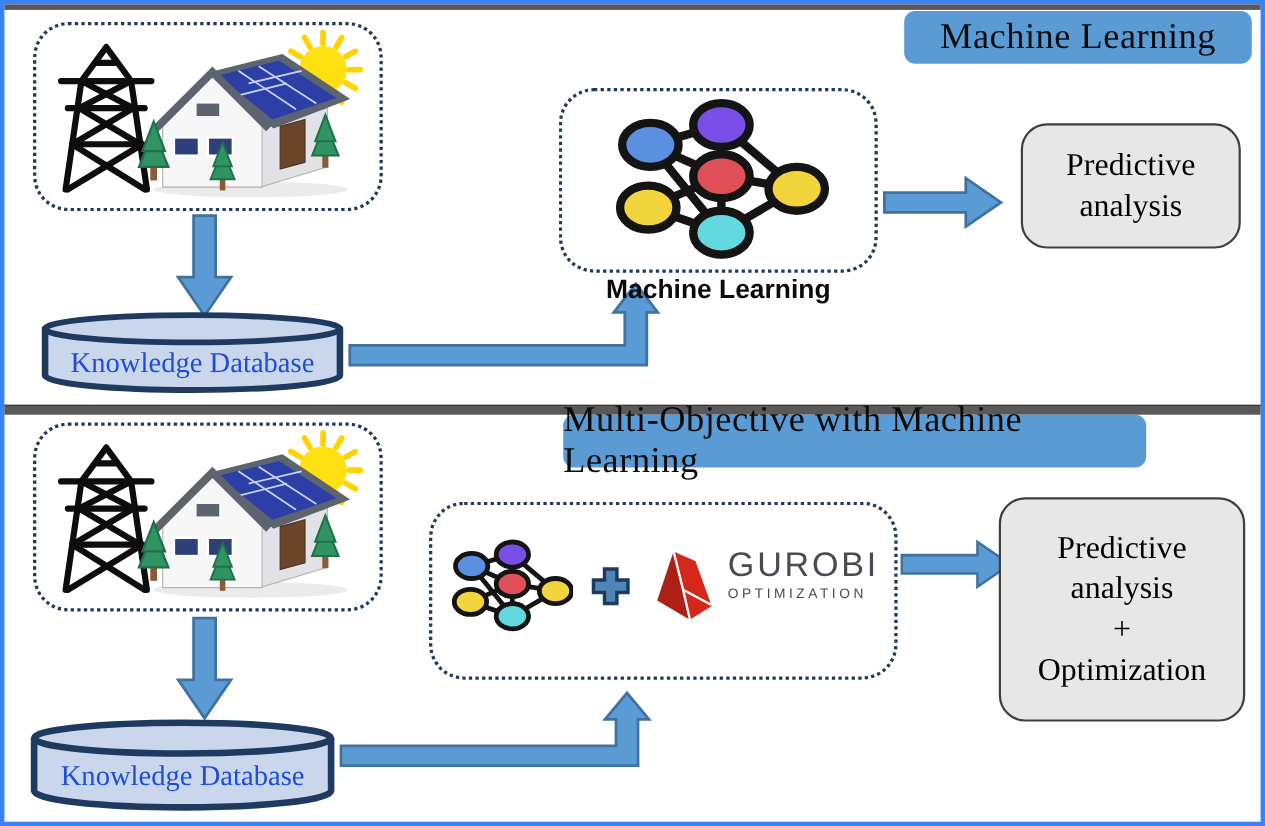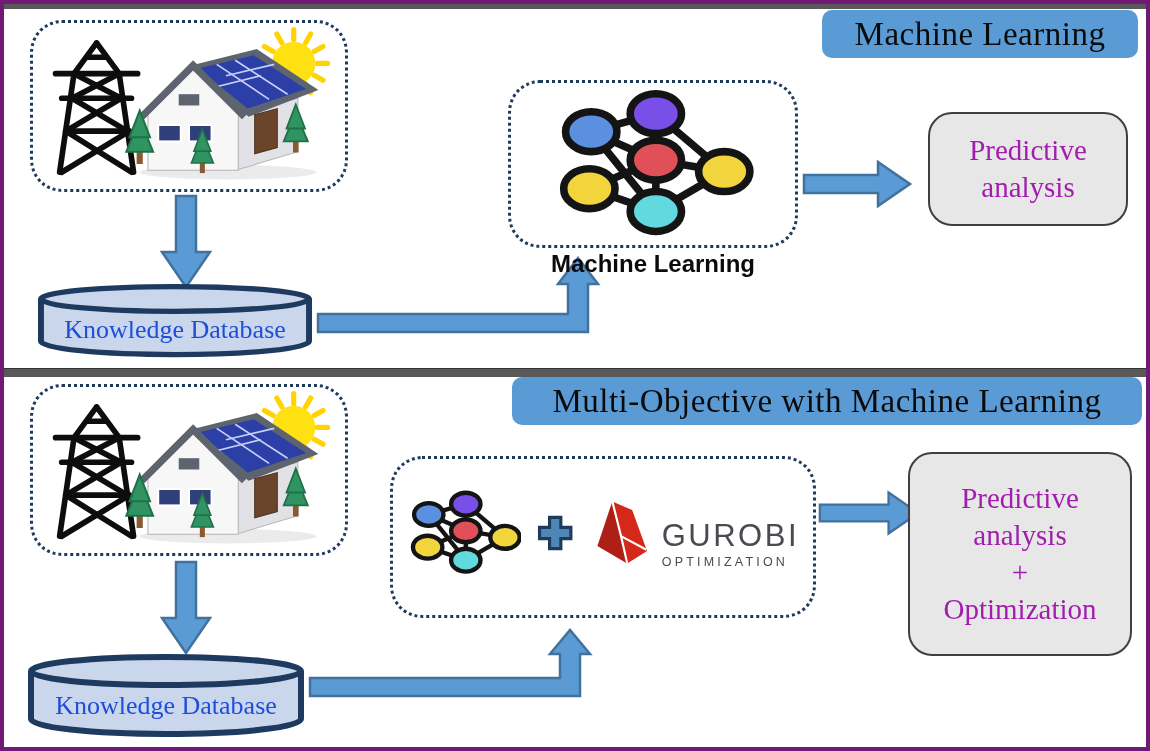--- a/index.html
+++ b/index.html
@@ -1,31 +1,31 @@
 <!DOCTYPE html>
 <html style="--accent-blue: #5B9BD5; --arrow-fill: #5B9BD5; --arrow-stroke: #41719C; --dotted-border: #1F3B5C; --cylinder-fill: #C9D6EC; --cylinder-stroke: #1E3A5F; --output-box-fill: #E8E7E7; --output-box-stroke: #3F3F3F; --divider-gray: #595959; --gurobi-red: #D5281B; --gurobi-text: #4A4A52; --node-blue: #5B8FE0; --node-purple: #7A4FE8; --node-red: #E05059; --node-yellow: #F2D43C; --node-cyan: #62D9DE; --plus-fill: #4E86B8; --plus-stroke: #1F3B5C;"><head>
 <meta charset="utf-8">
 <style>
   html,body{margin:0;padding:0;background:#fff;width:1150px;height:751px;overflow:hidden;
     font-family:"Liberation Serif", serif;}
-  .figure{position:absolute;left:0;top:0;width:1142px;height:743px;border:4px solid #701a75;background:#fff;}
+  .figure{position:absolute;left:0;top:0;width:1142px;height:743px;border:4px solid #3b82f6;background:#fff;}
   .strip{position:absolute;left:0;right:0;background:var(--divider-gray);z-index:1;}
   .strip-top{top:0;height:5px;}
   .strip-mid{top:364px;height:8px;border-top:1px solid #333;}
   .abs{position:absolute;}
   .dotted-box{border:3.5px dotted var(--dotted-border);border-radius:32px;box-sizing:border-box;background:#fff;}
   .title-bar{background:var(--accent-blue);border-radius:10px;display:flex;align-items:center;justify-content:center;
     color:#0b0b0b;font-size:33px;letter-spacing:.5px;z-index:2;}
   .output-box{background:var(--output-box-fill);border:2.5px solid var(--output-box-stroke);border-radius:24px;
-    display:flex;flex-direction:column;align-items:center;justify-content:center;font-size:29px;line-height:1.28;color:#a21caf;}
+    display:flex;flex-direction:column;align-items:center;justify-content:center;font-size:29px;line-height:1.28;color:#000000;}
   .ml-label{font-family:"Liberation Sans", sans-serif;font-weight:bold;font-size:24px;color:#0b0b0b;text-align:center;}
   .cyl-wrap{}
   .cyl-label{position:absolute;left:0;right:0;top:32px;text-align:center;font-size:26px;color:#1d4ed8;}
   .mlbox-row{display:flex;align-items:center;justify-content:center;gap:16px;padding:6px 14px 14px 14px;}
-  .gurobi{display:flex;align-items:flex-end;gap:10px;}
+  .gurobi{display:flex;align-items:flex-start;gap:10px;}
   .gurobi-text{display:flex;flex-direction:column;line-height:1;font-family:"Liberation Sans", sans-serif;}
   .gurobi-name{font-size:31px;letter-spacing:2.5px;color:var(--gurobi-text);font-weight:500;}
   .gurobi-sub{font-size:12.5px;letter-spacing:3.2px;color:var(--gurobi-text);margin-top:5px;font-weight:500;}
   svg{display:block;}
 </style>
 </head>
 <body>
 
 <div class="figure">
   <div class="strip strip-top"></div>
@@ -146,21 +146,21 @@
 
   <svg class="abs" style="left:798px;top:156px;" width="112" height="48" viewBox="0 0 112 48">
     <polygon points="2,15 76,15 76,2 108,24 76,46 76,33 2,33" style="fill:var(--arrow-fill);stroke:var(--arrow-stroke);" stroke-width="2.5"></polygon>
   </svg>
 
   <div class="abs output-box" style="left:924px;top:108px;width:196px;height:110px;">
     <div>Predictive</div>
     <div>analysis</div>
   </div>
 
-  <div class="abs title-bar" style="left:508px;top:373px;width:630px;height:48px;">
+  <div class="abs title-bar" style="left:508px;top:373px;width:530px;height:48px;">
     <span>Multi-Objective with Machine Learning</span>
   </div>
 
   <div class="abs dotted-box" style="left:26px;top:380px;width:318px;height:172px;">
     <svg viewBox="0 0 300 155" width="308" height="160" style="margin:3px auto 0 auto;">
       <g>
         <g stroke="#FFD200" stroke-width="5" stroke-linecap="round">
           <line x1="252" y1="3" x2="252" y2="13" transform="rotate(0 252 36)"></line>
           <line x1="252" y1="3" x2="252" y2="13" transform="rotate(30 252 36)"></line>
           <line x1="252" y1="3" x2="252" y2="13" transform="rotate(60 252 36)"></line>

